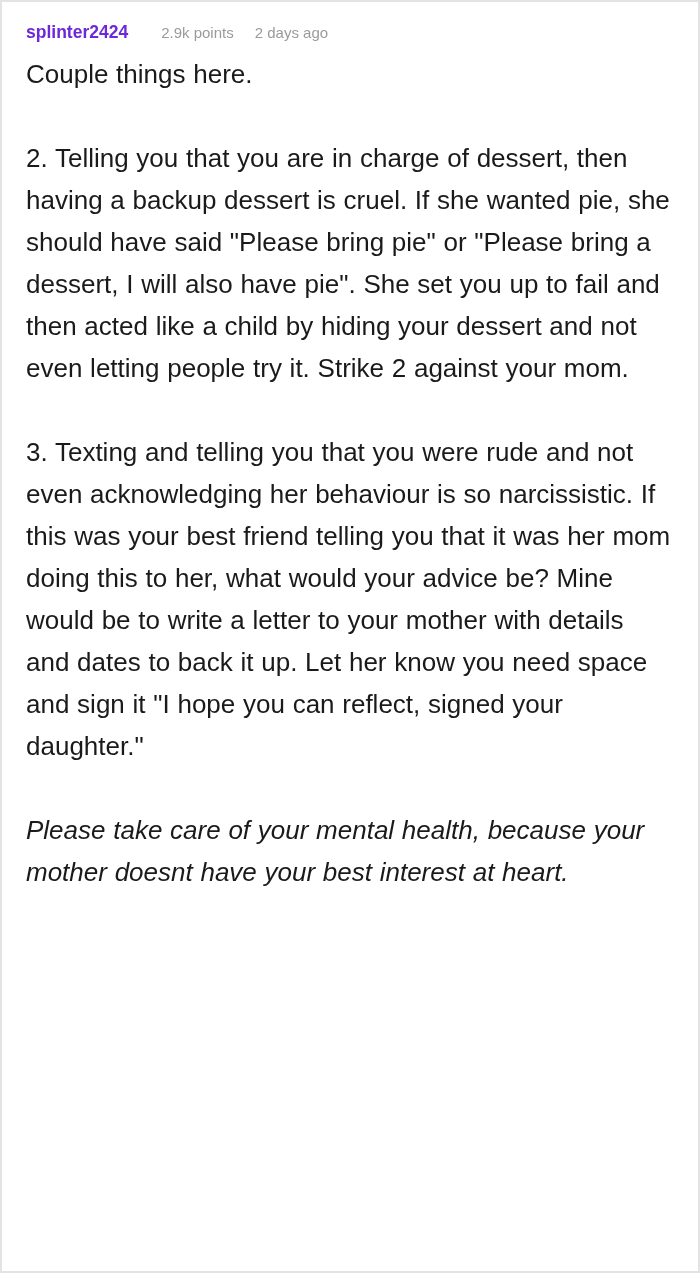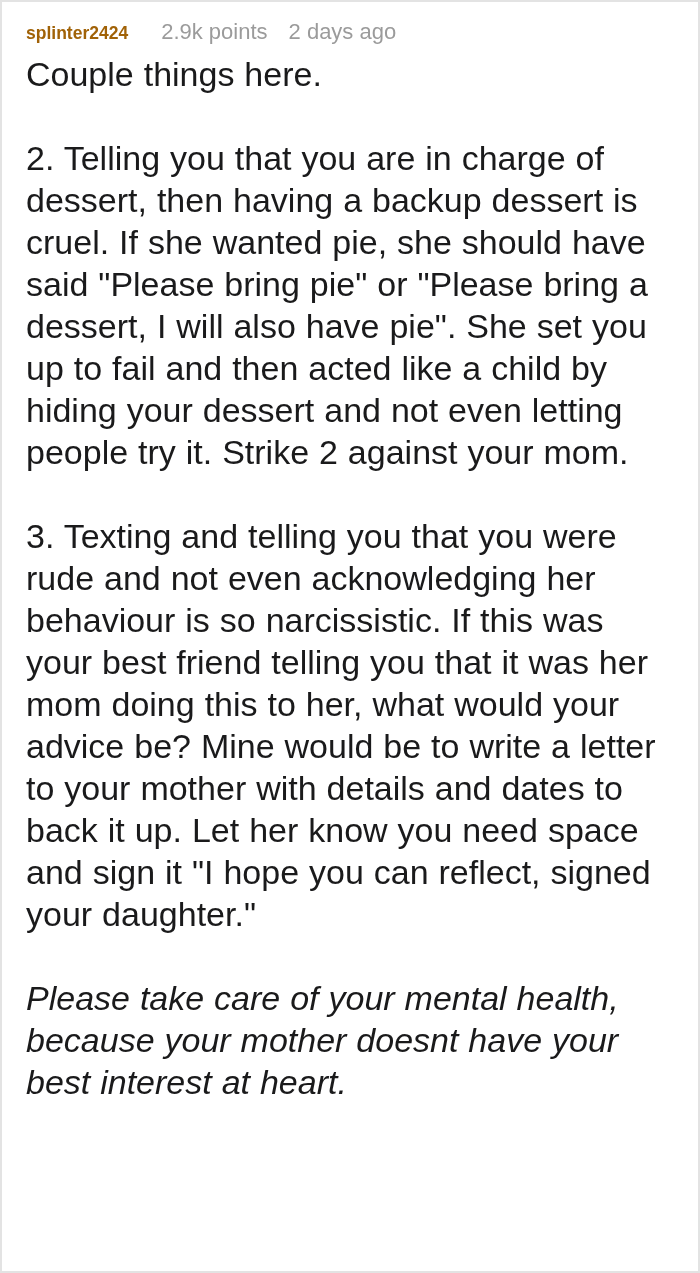--- a/index.html
+++ b/index.html
@@ -16,35 +16,35 @@
     padding: 18px 26px 0 24px;
     overflow: hidden;
   }
   .comment-header {
     display: flex;
     align-items: baseline;
     line-height: 24px;
     margin-bottom: 8px;
   }
   .username {
-    color: #a16207;
+    color: #6d28d9;
     font-weight: bold;
     font-size: 17.5px;
     text-decoration: none;
     cursor: pointer;
   }
   .meta {
     color: #9b9b9b;
-    font-size: 22px;
+    font-size: 15px;
   }
   .meta-points { margin-left: 33px; }
   .meta-time   { margin-left: 21px; text-align: right; }
   .comment-body p {
     color: #1a1a1b;
-    font-size: 34px;
+    font-size: 26px;
     line-height: 42px;
     max-width: 650px;
     margin: 0 0 42px 0;
     word-spacing: 0.5px;
   }
   .comment-body p:last-child { margin-bottom: 8px; font-style: italic; }
 </style>
 </head>
 <body>
 

